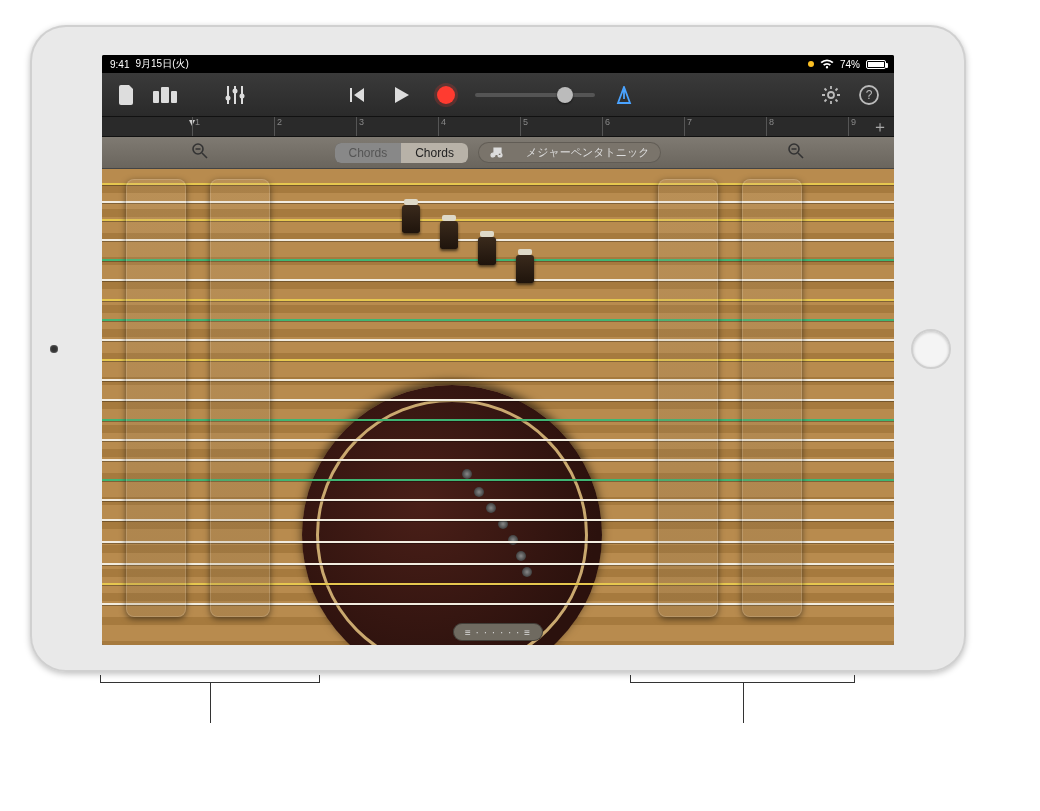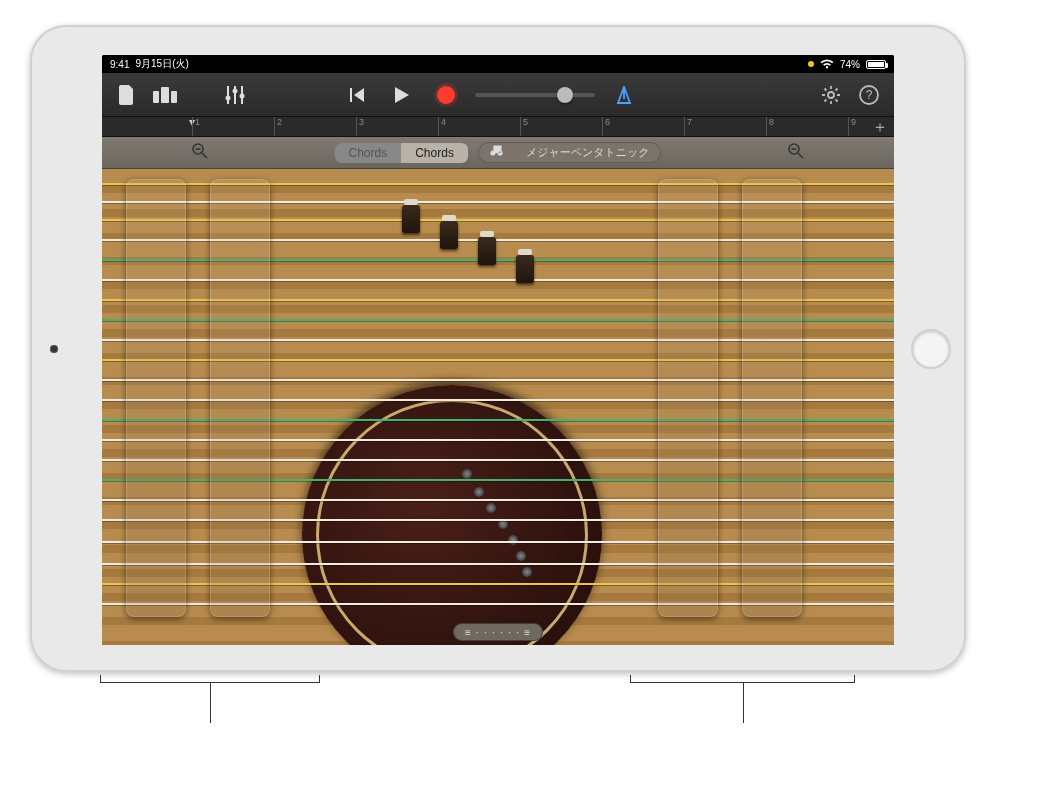--- a/index.html
+++ b/index.html
@@ -105,21 +105,21 @@
   .seg {
     display: flex; border-radius: 6px; overflow: hidden;
     box-shadow: inset 0 0 0 1px rgba(0,0,0,.3);
   }
   .seg-btn {
     padding: 3px 14px; font-size: 12px; color: #555;
     background: #888; cursor: pointer;
   }
   .seg-btn.active { background: #b8b2a8; color: #222; }
   .scale-pill {
-    display: flex; gap: 22px;
+    display: flex; align-items: center; gap: 22px;
     background: #7a746b;
     padding: 3px 12px;
     border-radius: 12px;
     font-size: 11px; color: #ddd;
     box-shadow: inset 0 0 0 1px rgba(0,0,0,.2);
     cursor: pointer;
   }
 
   
   .instrument {

